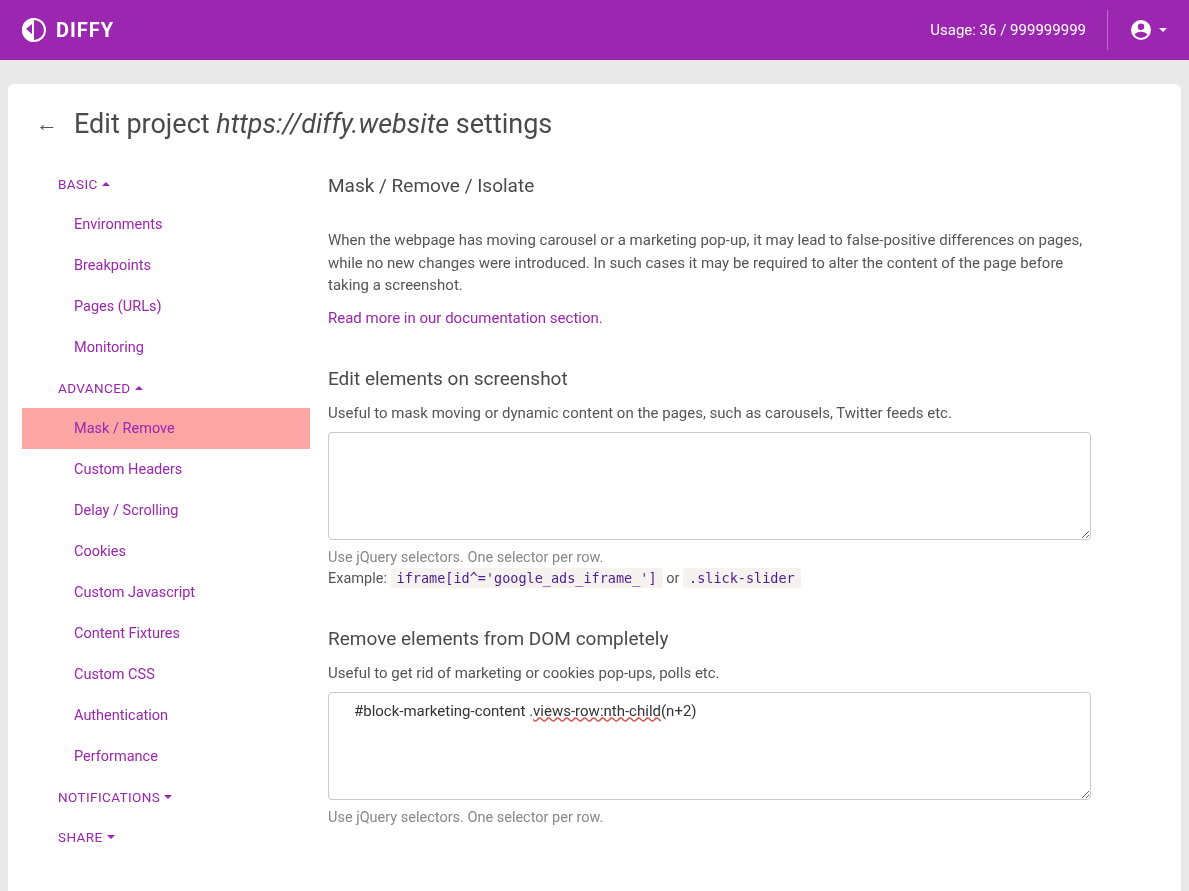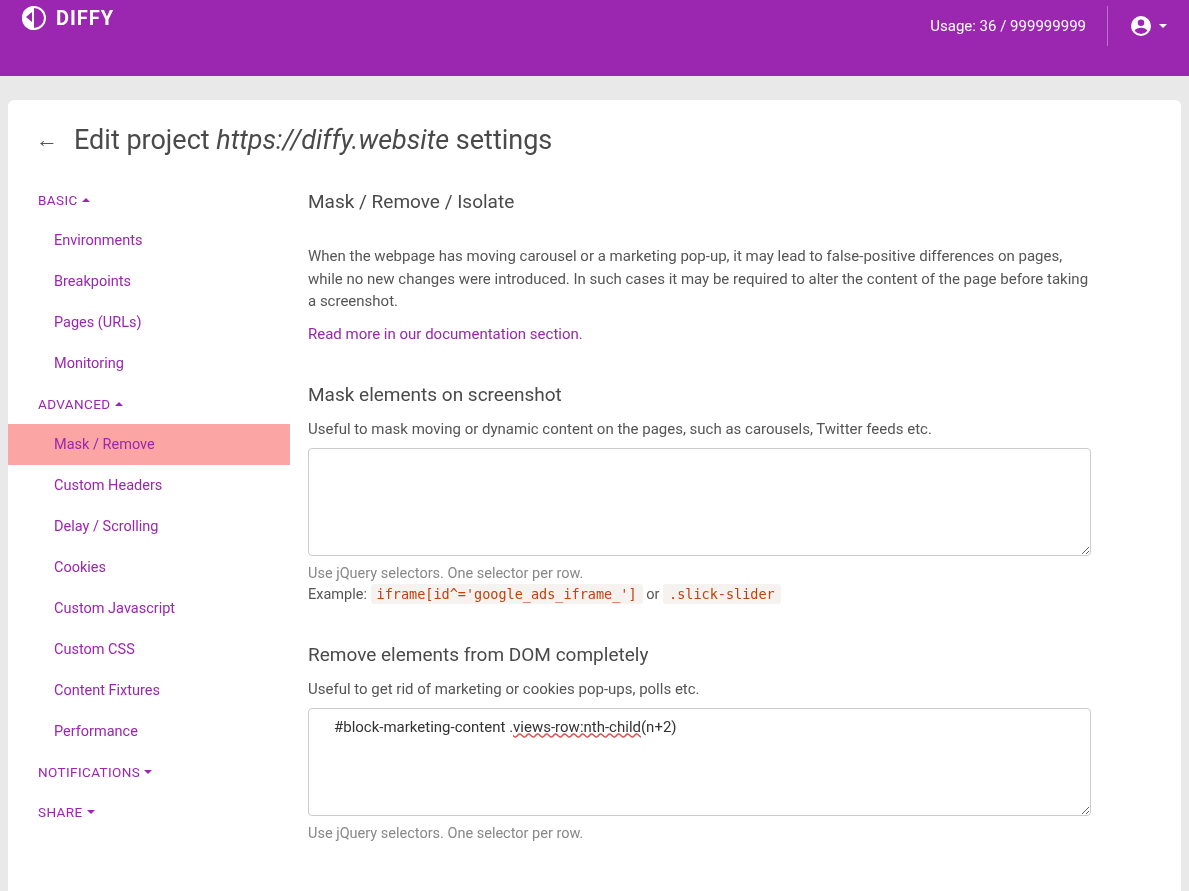--- a/index.html
+++ b/index.html
@@ -7,24 +7,24 @@
   font-family: -apple-system, BlinkMacSystemFont, "Segoe UI", Roboto, "Helvetica Neue", Arial, sans-serif;
   background: #e9e9e9;
   color: #333;
   font-size: 14px;
   width: 1189px;
   height: 891px;
   overflow: hidden;
 }
 .header {
   background: #9b26af;
-  height: 76px;
-  display: flex;
-  align-items: flex-start;
-  padding: 6px 22px;
+  height: 60px;
+  display: flex;
+  align-items: center;
+  padding: 0 22px;
   color: white;
 }
 .logo-area {
   display: flex;
   align-items: center;
   gap: 10px;
 }
 .logo-icon {
   width: 24px;
   height: 24px;
@@ -119,20 +119,21 @@
 .page-title .italic {
   font-style: italic;
 }
 .content-row {
   display: flex;
 }
 .sidebar {
   width: 300px;
   flex-shrink: 0;
   padding-left: 8px;
+  margin-left: 20px;
 }
 .nav-group-header {
   color: #9b26af;
   font-size: 13.5px;
   padding: 12px 22px;
   letter-spacing: 0.4px;
   cursor: pointer;
   display: flex;
   align-items: center;
   gap: 4px;
@@ -212,21 +213,21 @@
   color: #888;
   margin-top: 6px;
 }
 .hint-row {
   font-size: 14.5px;
   color: #555;
   margin-top: 4px;
 }
 code.inline {
   background: #f5f2f0;
-  color: #c2410c;
+  color: #4c1d95;
   font-family: "SFMono-Regular", Consolas, monospace;
   font-size: 13.5px;
   padding: 2px 6px;
   border-radius: 3px;
 }
 .or-text { color:#555; }
 .spellerr {
   text-decoration: wavy underline #d9534f;
   text-decoration-skip-ink: none;
 }
@@ -272,40 +273,41 @@
 
       <div class="nav-group-header">
         <span>ADVANCED</span>
           <span class="caret-up"></span>
       </div>
       <div class="nav-item active">Mask / Remove</div>
       <div class="nav-item">Custom Headers</div>
       <div class="nav-item">Delay / Scrolling</div>
       <div class="nav-item">Cookies</div>
       <div class="nav-item">Custom Javascript</div>
+      <div class="nav-item">Content Fixtures</div>
       <div class="nav-item">Custom CSS</div>
-      <div class="nav-item">Content Fixtures</div>
+      <div class="nav-item">Authentication</div>
       <div class="nav-item">Performance</div>
 
       <div class="nav-group-header">
         <span>NOTIFICATIONS</span>
           <span class="caret-down"></span>
       </div>
       <div class="nav-group-header">
         <span>SHARE</span>
           <span class="caret-down"></span>
       </div>
     </nav>
 
     <main class="main">
       <h2 class="section-title">Mask / Remove / Isolate</h2>
       <p class="body-text">When the webpage has moving carousel or a marketing pop-up, it may lead to false-positive differences on pages, while no new changes were introduced. In such cases it may be required to alter the content of the page before taking a screenshot.</p>
       <a class="link">Read more in our documentation section.</a>
 
-      <h3 class="section-title sub">Mask elements on screenshot</h3>
+      <h3 class="section-title sub">Edit elements on screenshot</h3>
       <p class="helper">Useful to mask moving or dynamic content on the pages, such as carousels, Twitter feeds etc.</p>
       <textarea class="input-area" style=""></textarea>
       <div class="hint">Use jQuery selectors. One selector per row.</div>
       <div class="hint-row">
         <span>Example: </span><code class="inline">iframe[id^='google_ads_iframe_']</code><span class="or-text"> or </span><code class="inline">.slick-slider</code>
       </div>
 
       <h3 class="section-title sub">Remove elements from DOM completely</h3>
       <p class="helper">Useful to get rid of marketing or cookies pop-ups, polls etc.</p>
       <div style="position:relative;">

